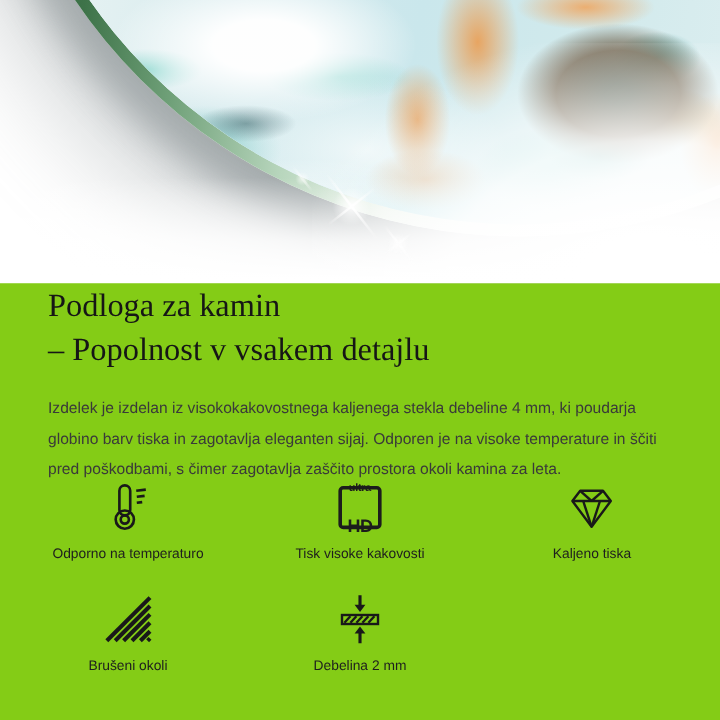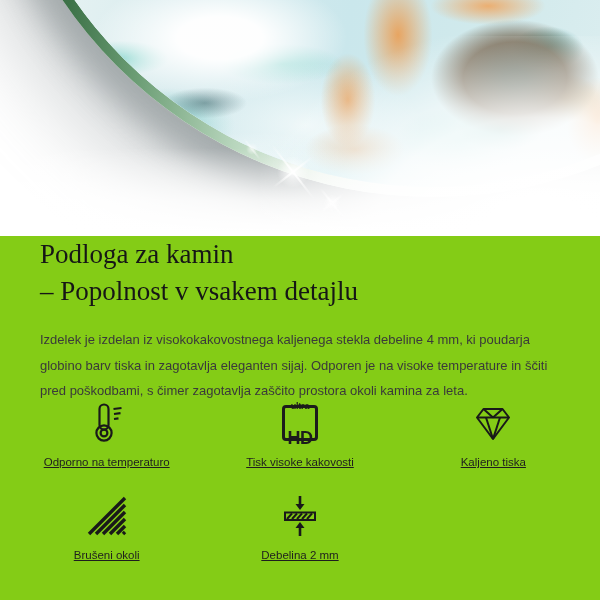--- a/index.html
+++ b/index.html
@@ -55,26 +55,26 @@
   .title-block{position:absolute;left:40px;top:236px;color:#161616;
     font-family:"Liberation Serif",serif;font-size:27px;line-height:37px;font-weight:400;}
   .desc{position:absolute;left:40px;top:314px;width:518px;color:#3a3a3a;
     font-size:13px;line-height:25.5px;hyphens:manual;}
 
   
   .features{position:absolute;left:10px;top:399px;width:580px;display:grid;
     grid-template-columns:repeat(3,1fr);row-gap:24px;}
   .feature{display:flex;flex-direction:column;align-items:center;}
   .icon-box{height:48px;display:flex;align-items:center;justify-content:center;}
-  .feature-label{margin-top:9px;font-size:11.5px;color:#1e1e1e;white-space:nowrap;text-decoration:underline;}
+  .feature-label{margin-top:9px;font-size:11.5px;color:#1e1e1e;white-space:nowrap;}
   .icon-svg{display:block;}
   .uhd-box{border:3px solid #1c1c1c;border-radius:4px;width:36px;height:36px;
     display:flex;flex-direction:column;align-items:center;justify-content:center;box-sizing:border-box;gap:20px;}
   .uhd-top{font-size:9px;font-weight:bold;color:#1c1c1c;line-height:10px;letter-spacing:-0.2px;}
-  .uhd-bottom{font-size:18px;font-weight:bold;color:#1c1c1c;line-height:15px;letter-spacing:-0.5px;}
+  .uhd-bottom{font-size:15px;font-weight:bold;color:#1c1c1c;line-height:15px;letter-spacing:-0.5px;}
 </style>
 </head>
 <body>
 
 <div class="page">
 
   <div class="hero">
     <div class="glass-rim"></div>
     <div class="glass-art">
       <div class="art-paint"></div>

